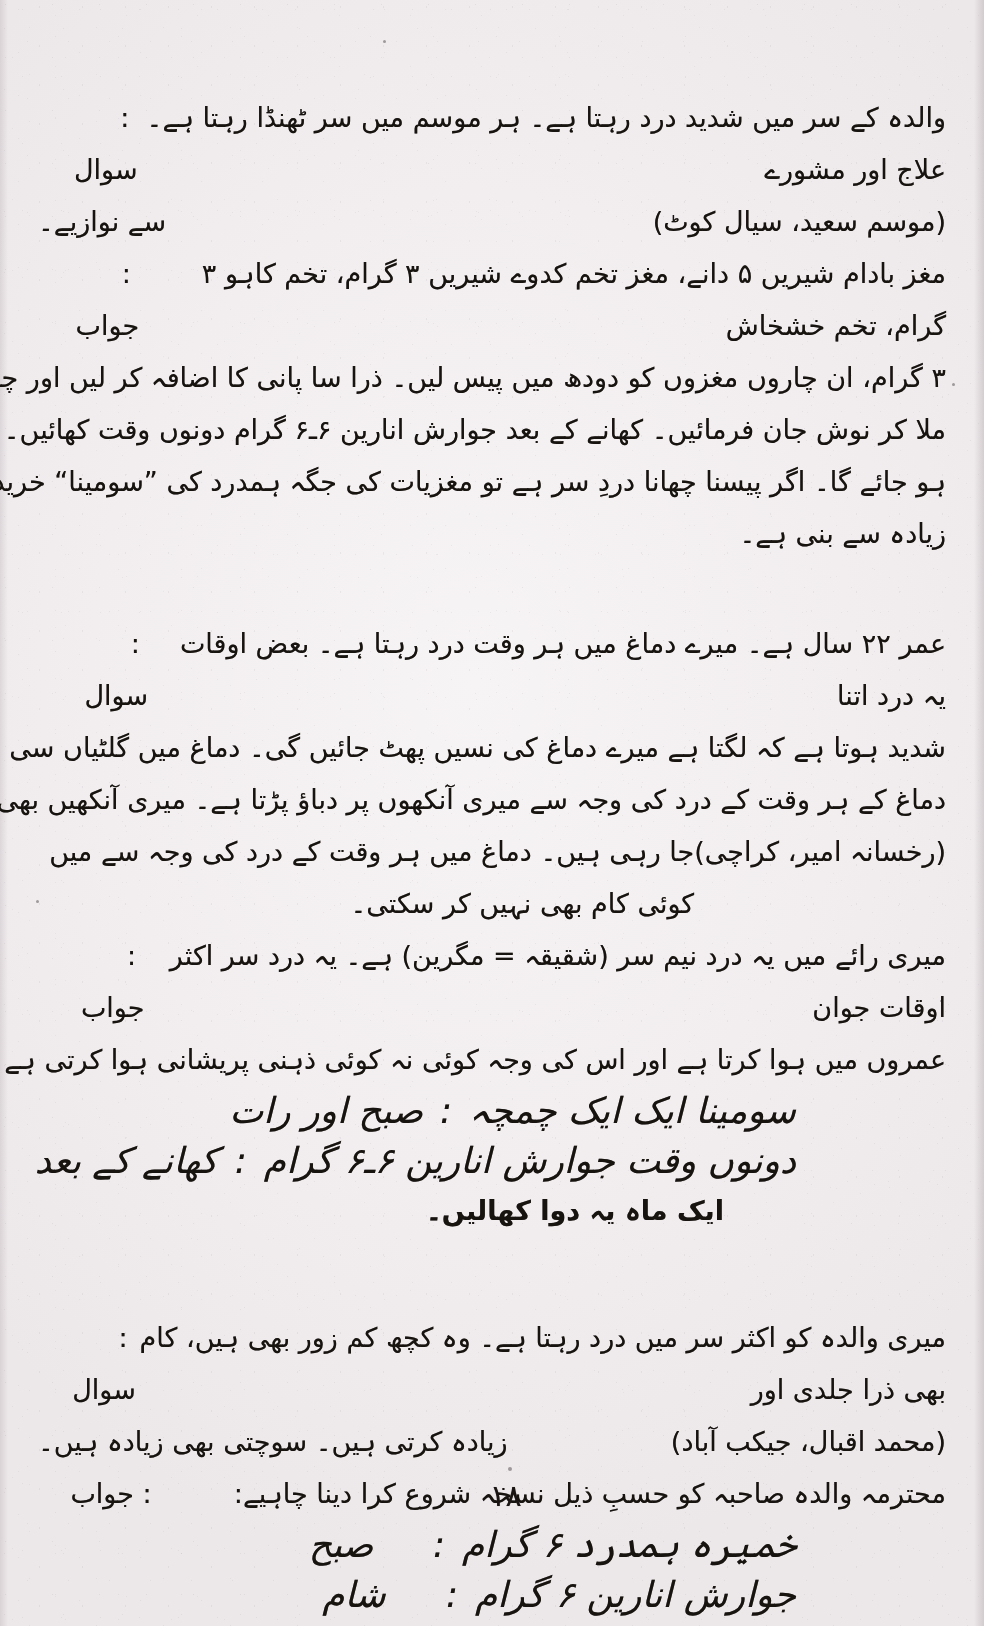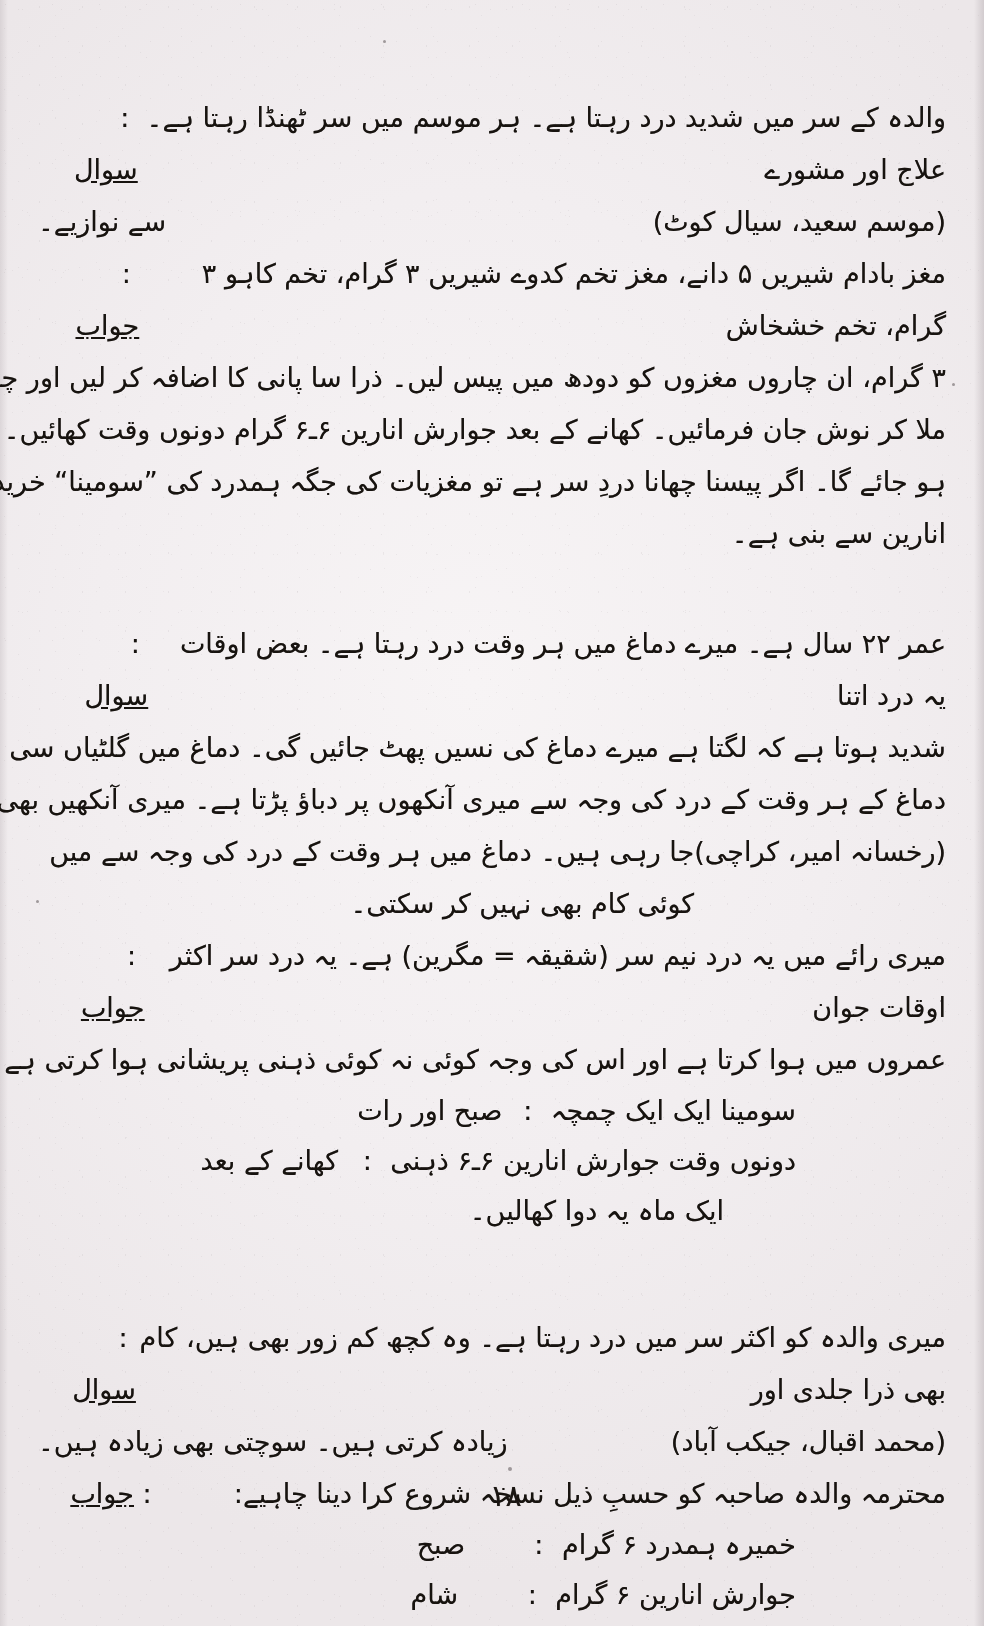--- a/index.html
+++ b/index.html
@@ -101,42 +101,42 @@
     justify-content: space-between;
     white-space: normal;
   }
   .line.full > span { display: inline-block; }
 
   .line.right  { text-align: right; }
 
   .label {
     display: inline-block;
     min-width: 96px;
-    text-decoration: underline;
   }
   .colon {
     display: inline-block;
     width: 26px;
     text-align: center;
   }
 
   .attrib { white-space: nowrap; }
   .gap-md { height: 58px; }
   .gap-lg { height: 76px; }
 
   
   .rx-row {
     display: block;
     color: #17130f;
-    font-size: 27px;
+    font-size: 36px;
     line-height: 50px;
     white-space: nowrap;
     text-align: right;
     padding-right: 150px;
     text-shadow: 0 0 .6px rgba(25,20,18,.55);
+    font-style: italic;
   }
   .rx-time {
     display: inline-block;
     min-width: 150px;
     text-align: center;
   }
   .rx-colon {
     display: inline-block;
     width: 46px;
     text-align: center;
@@ -145,20 +145,21 @@
 
   .rx-note {
     display: block;
     color: #17130f;
     font-size: 27px;
     line-height: 50px;
     text-align: right;
     padding-right: 222px;
     white-space: nowrap;
     text-shadow: 0 0 .6px rgba(25,20,18,.55);
+    font-weight: bold;
   }
 
   
   #folio {
     position: absolute;
     left: 0; right: 0;
     top: 1478px;
     text-align: center;
     color: #1a1512;
     font-size: 30px;
@@ -200,21 +201,21 @@
       <div class="line full">
         <span>مغز بادام شیریں ۵ دانے، مغز تخم کدوے شیریں ۳ گرام، تخم کاہو ۳ گرام، تخم خشخاش</span>
         <span>
           <span class="colon">:</span><span class="label">جواب</span>
         </span>
       </div>
 
       <div class="line right">۳ گرام، ان چاروں مغزوں کو دودھ میں پیس لیں۔ ذرا سا پانی کا اضافہ کر لیں اور چھان کر ذرا سا میٹھا</div>
       <div class="line right">ملا کر نوش جان فرمائیں۔ کھانے کے بعد جوارش انارین ۶ـ۶ گرام دونوں وقت کھائیں۔ درد سر رفع</div>
       <div class="line right">ہو جائے گا۔ اگر پیسنا چھانا دردِ سر ہے تو مغزیات کی جگہ ہمدرد کی ”سومینا“ خرید لیں۔ سومینا ان ہی</div>
-      <div class="line right">انارین سے بنی ہے۔</div>
+      <div class="line right">زیادہ سے بنی ہے۔</div>
     </div>
 
     <div class="gap-md"></div>
 
     <div class="qa-block">
 
       <div class="line full">
         <span>عمر ۲۲ سال ہے۔ میرے دماغ میں ہر وقت درد رہتا ہے۔ بعض اوقات یہ درد اتنا</span>
         <span>
           <span class="colon">:</span><span class="label">سوال</span>
@@ -236,21 +237,21 @@
         </span>
       </div>
 
       <div class="line right">عمروں میں ہوا کرتا ہے اور اس کی وجہ کوئی نہ کوئی ذہنی پریشانی ہوا کرتی ہے۔ آپ اپنے حالات کا خود</div>
 
       <div class="rx-row">
         <span class="rx-dose">سومینا ایک ایک چمچہ</span><span class="rx-colon">:</span><span class="rx-time">صبح اور رات</span>
       </div>
 
       <div class="rx-row">
-        <span class="rx-dose">دونوں وقت جوارش انارین ۶ـ۶ ذہنی</span><span class="rx-colon">:</span><span class="rx-time">کھانے کے بعد</span>
+        <span class="rx-dose">دونوں وقت جوارش انارین ۶ـ۶ گرام</span><span class="rx-colon">:</span><span class="rx-time">کھانے کے بعد</span>
       </div>
 
       <div class="rx-note">ایک ماہ یہ دوا کھالیں۔</div>
     </div>
 
     <div class="gap-lg"></div>
 
     <div class="qa-block">
 
       <div class="line full">

